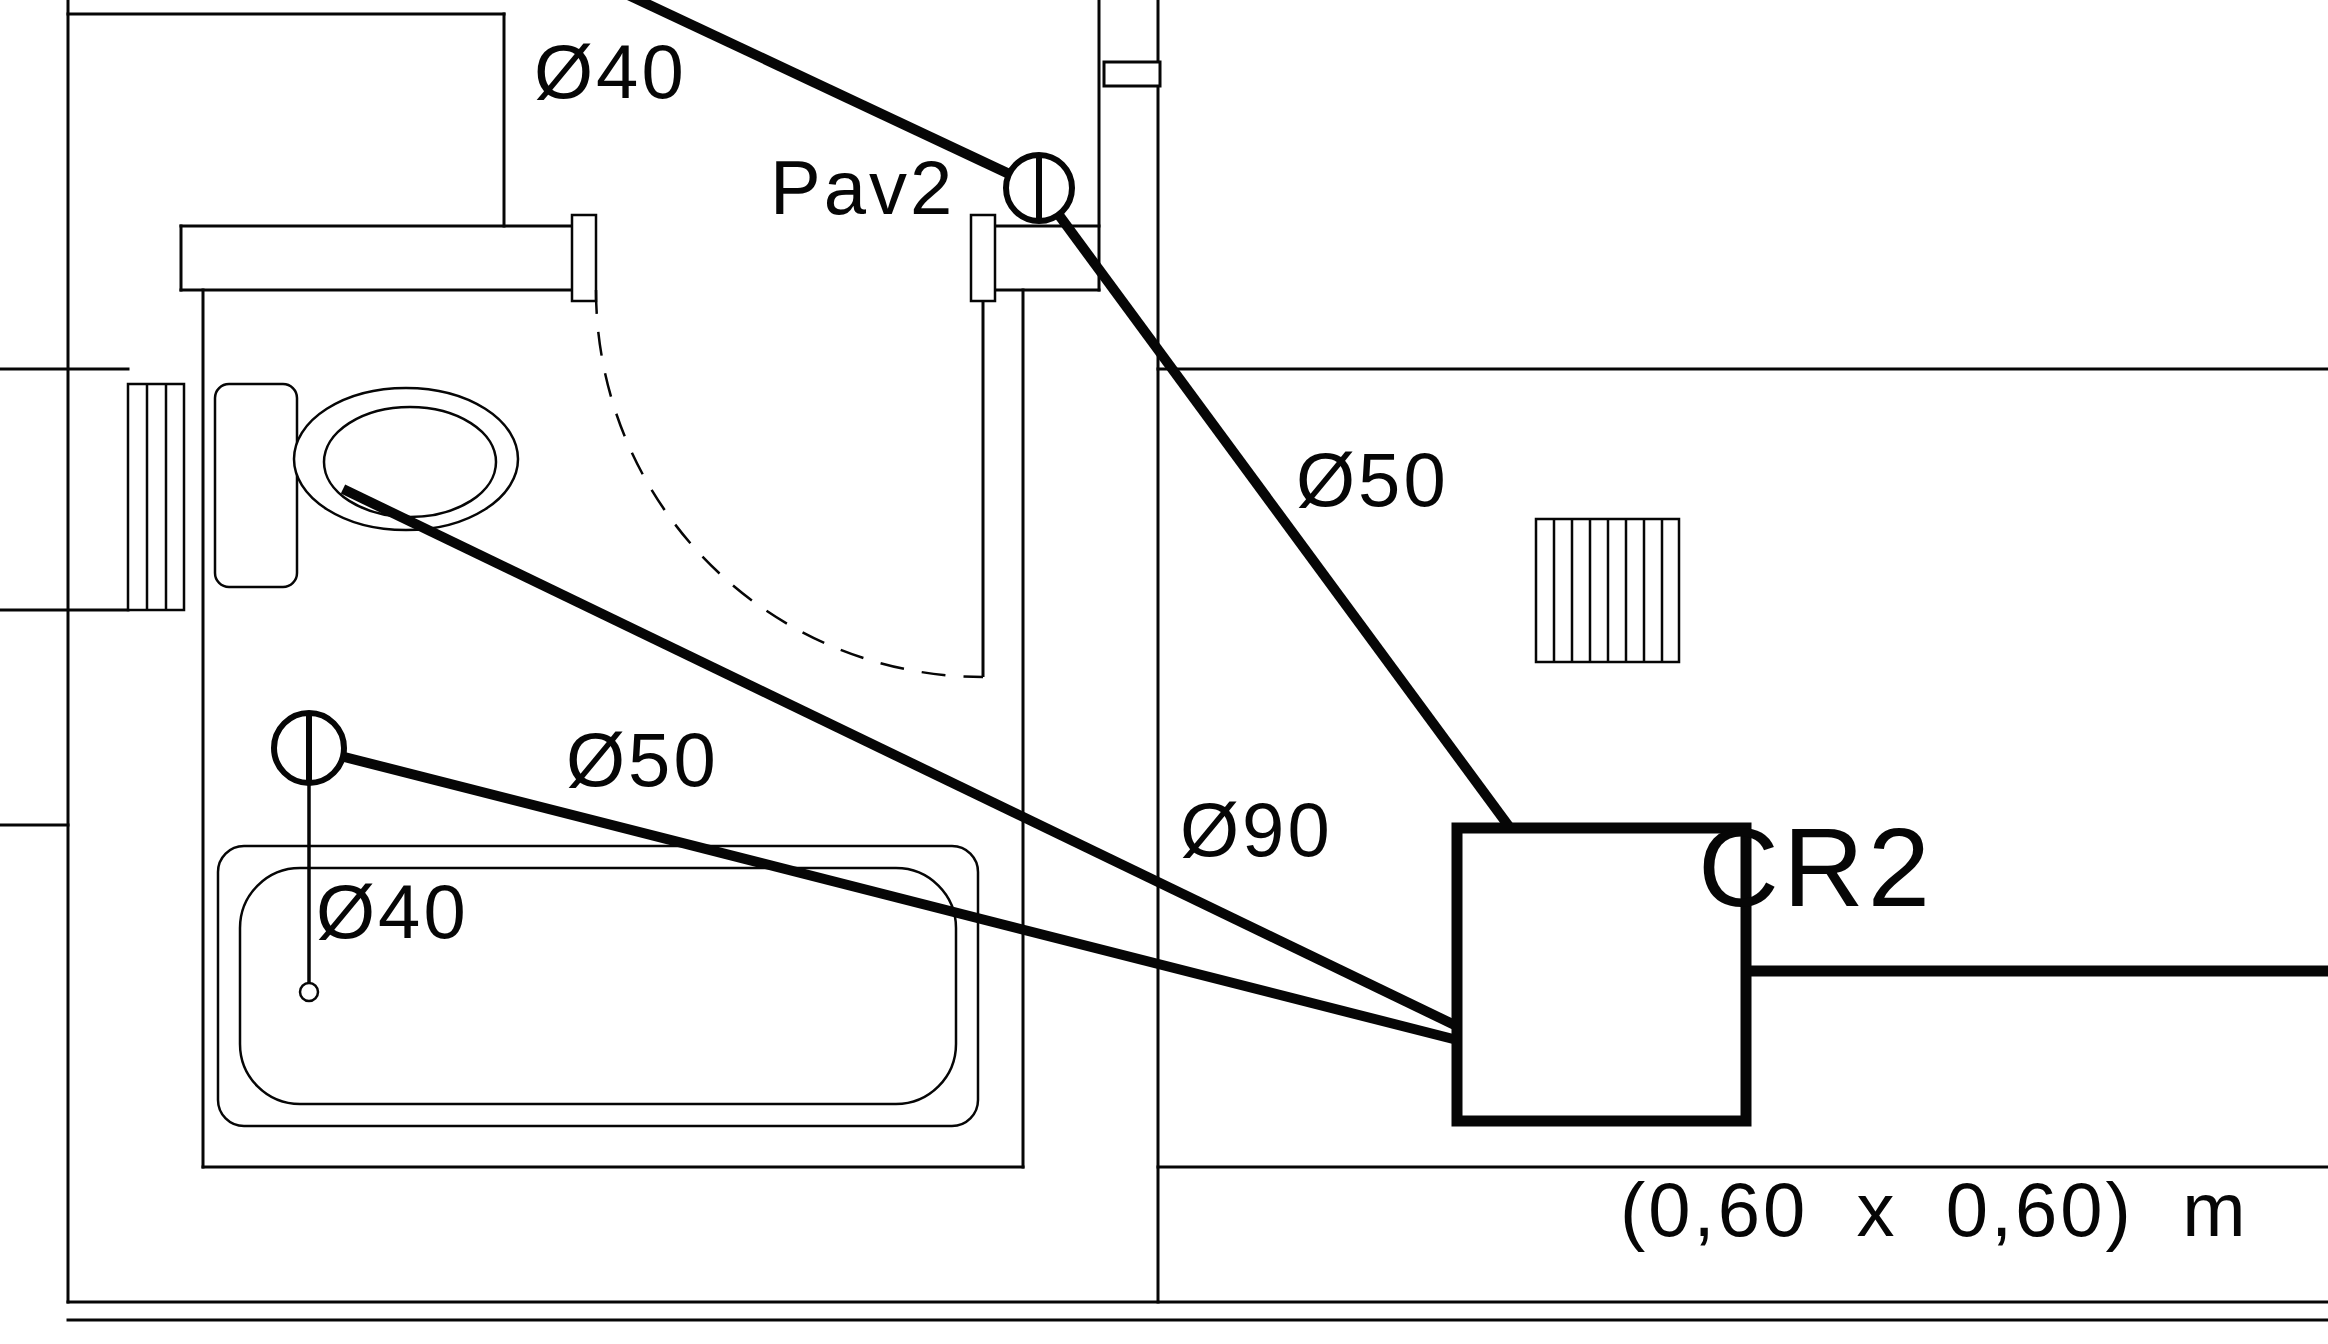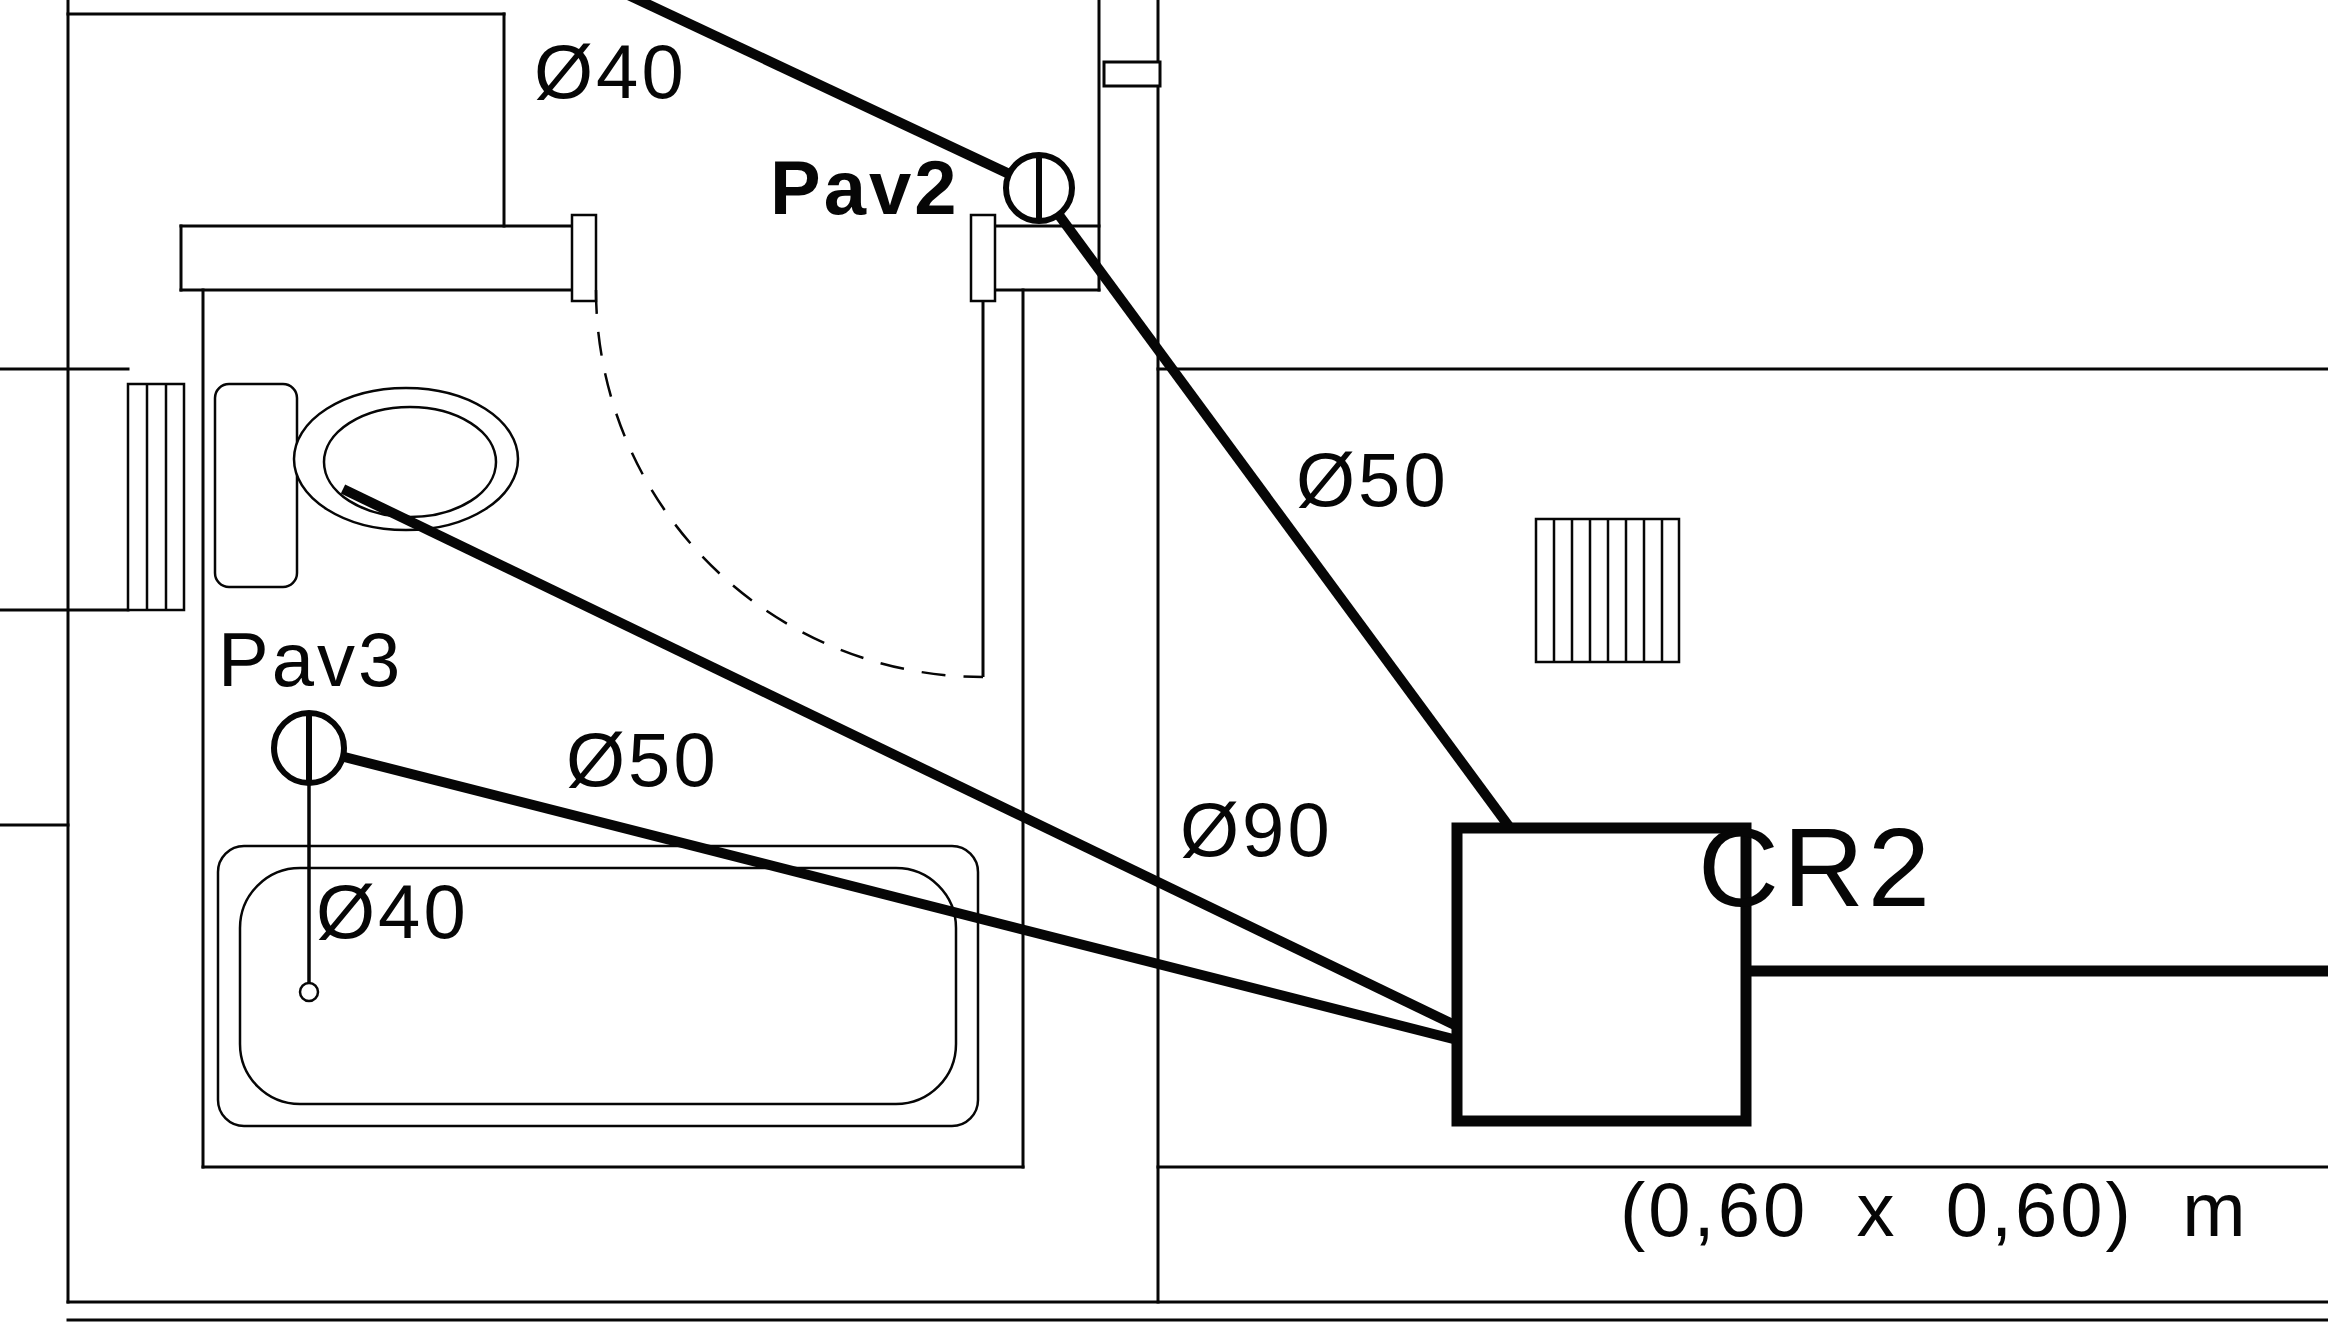--- a/index.html
+++ b/index.html
@@ -113,27 +113,26 @@
       <line x1="1039" y1="155" x2="1039" y2="221"></line>
     </g>
     <g stroke="#060606" stroke-width="6" fill="#ffffff">
       <circle cx="309" cy="748" r="35"></circle>
       <line x1="309" y1="713" x2="309" y2="783"></line>
     </g>
   </svg>
 
   <div class="lbl" style="left:534px; top:34px;">Ø40</div>
 
-  <div class="lbl" style="left:770px; top:150px;font-weight:bold;">Pav2</div>
+  <div class="lbl" style="left:770px; top:150px;">Pav2</div>
 
   <div class="lbl" style="left:1296px; top:442px;">Ø50</div>
 
   <div class="lbl" style="left:1180px; top:792px;">Ø90</div>
 
-  <div class="lbl" style="left:218px; top:622px;">Pav3</div>
 
   <div class="lbl" style="left:566px; top:722px;">Ø50</div>
 
   <div class="lbl" style="left:316px; top:874px;">Ø40</div>
 
   <div class="lbl lbl-big" style="left:1698px; top:812px;">CR2</div>
 
 
   <div class="lbl" style="left:1620px; top:1172px;">(0,60  x  0,60)  m</div>
 

